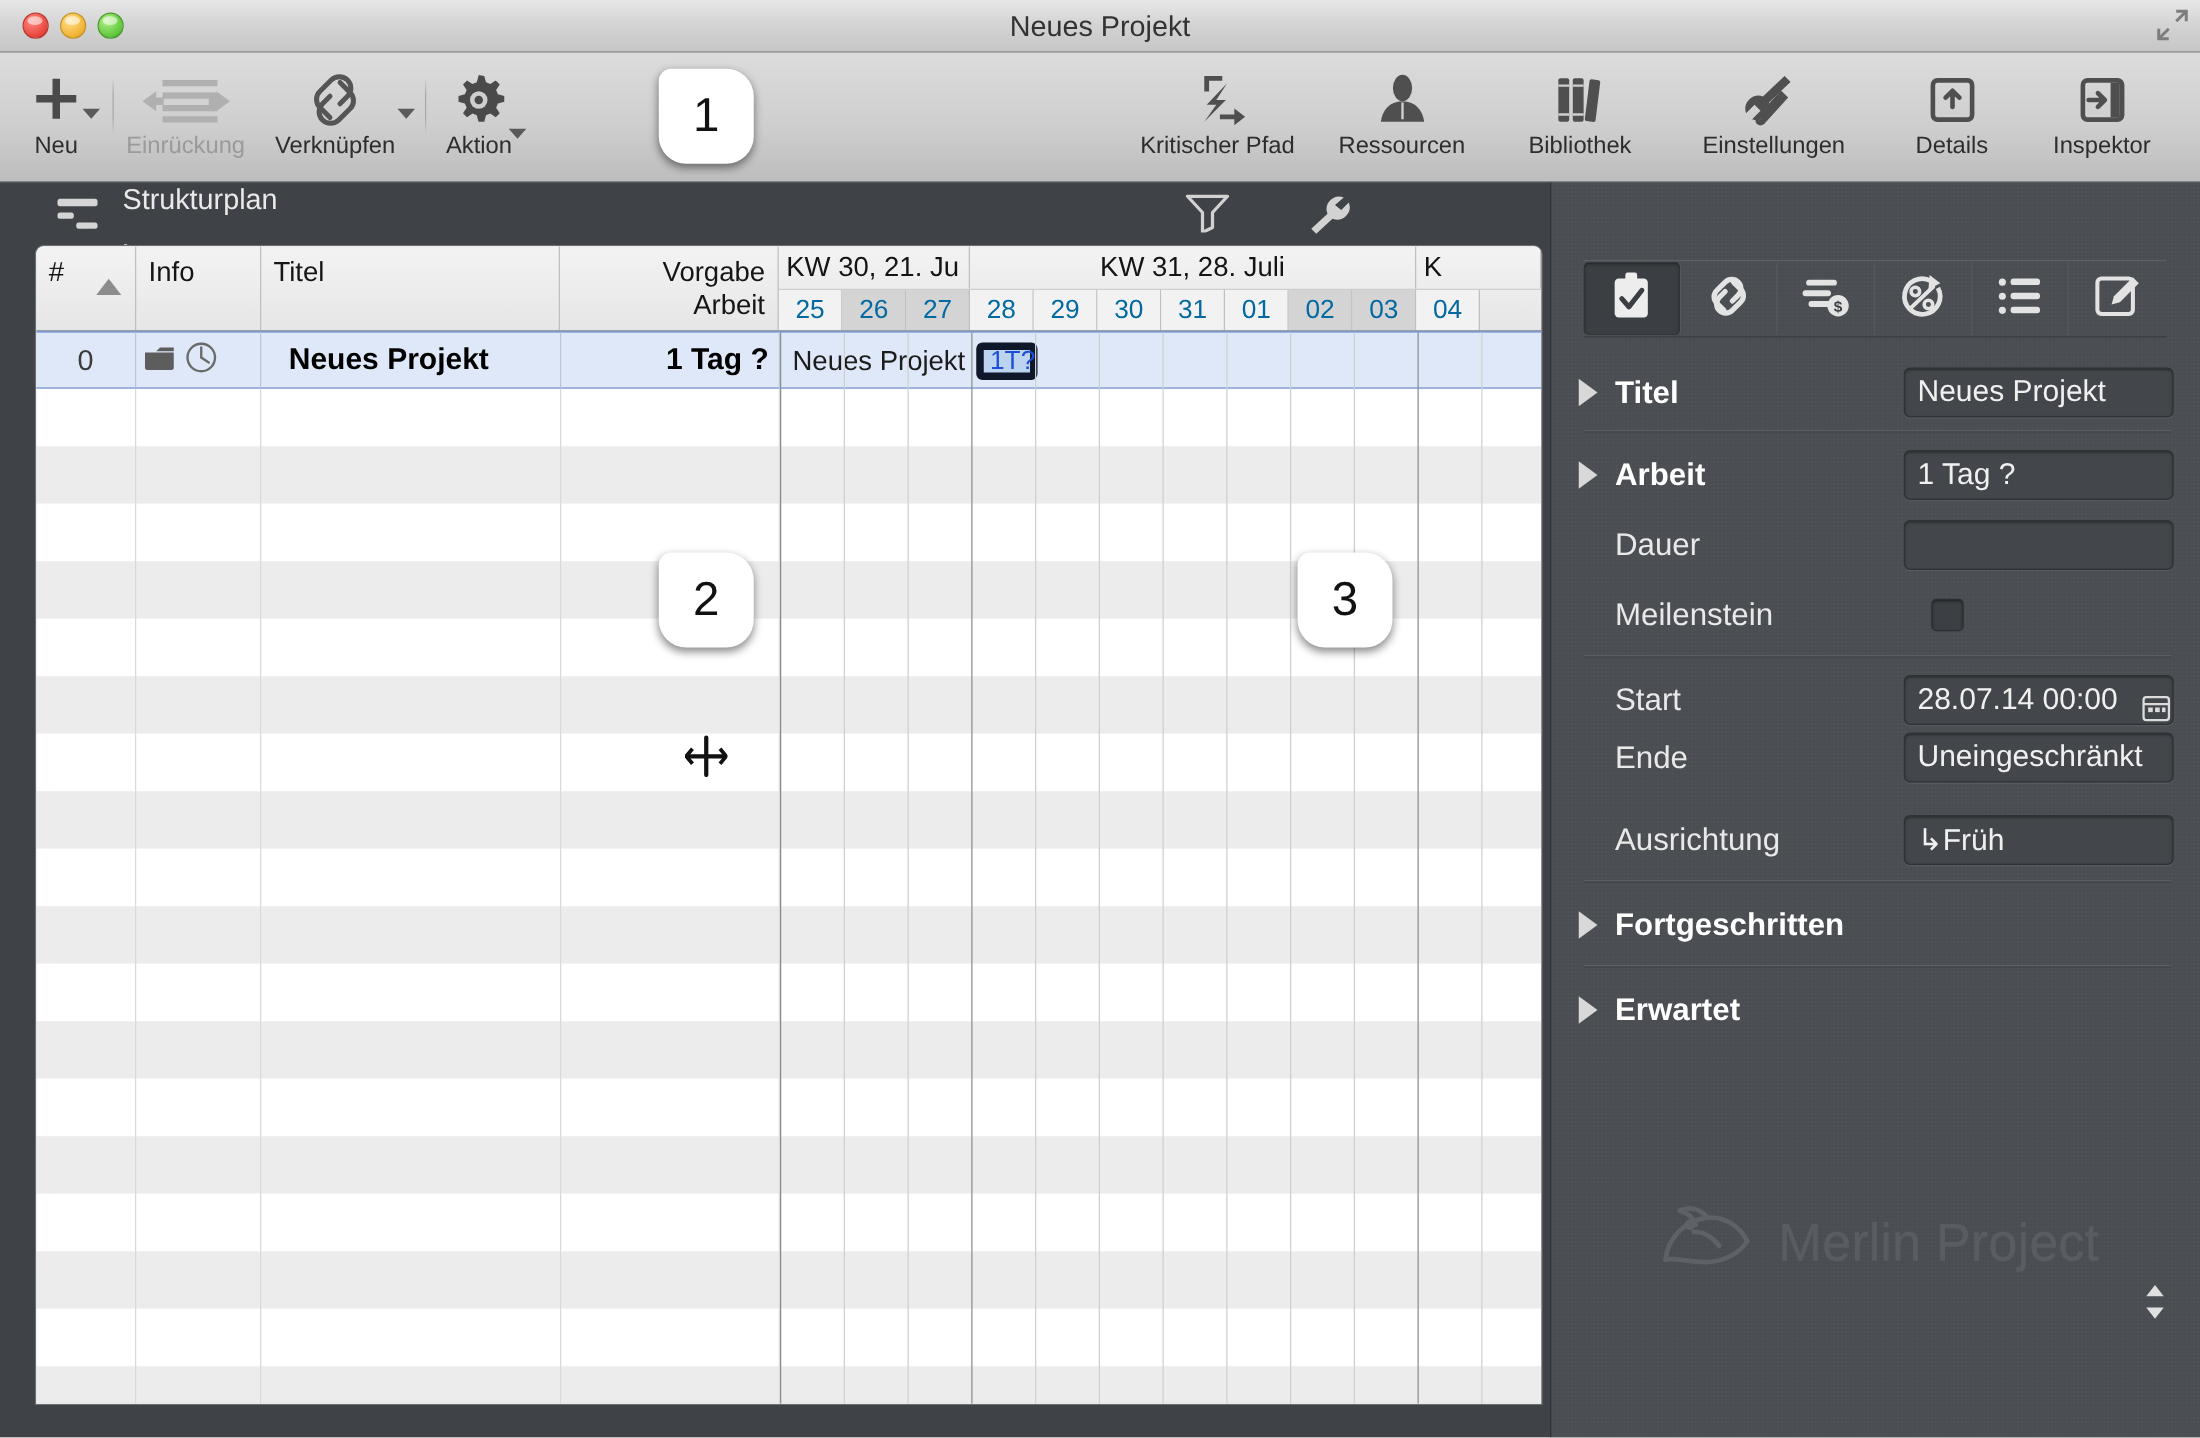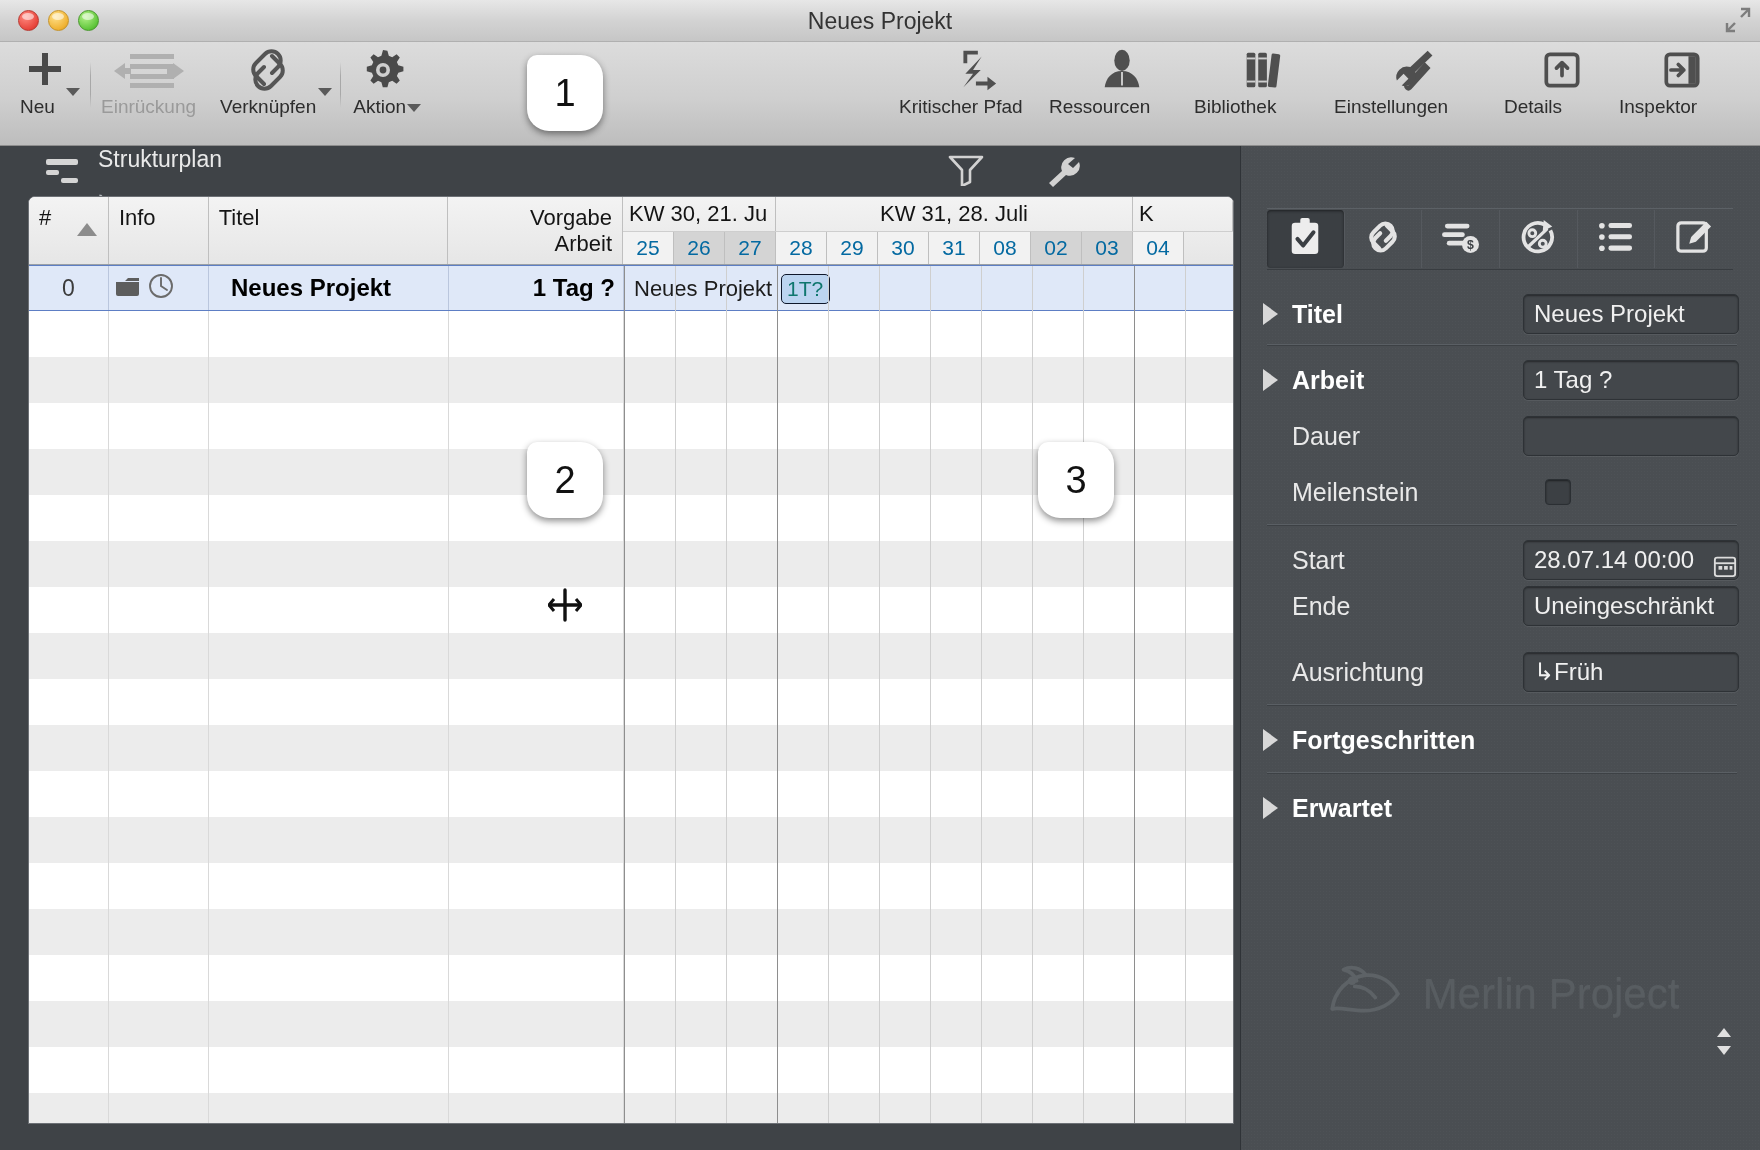--- a/index.html
+++ b/index.html
@@ -38,22 +38,22 @@
   .resize-corner { position:absolute; right:8px; top:6px; width:28px; height:28px; color:#8b8b8b; }
 
   
   .toolbar {
     position:absolute; left:0; top:42px; width:1760px; height:104px;
     background:linear-gradient(to bottom,#dcdcdc 0%, #cfcfcf 55%, #bdbdbd 100%);
     border-bottom:1px solid #8d8d8d;
   }
   .tbgroup { position:absolute; top:0; height:104px; display:flex; align-items:flex-start; }
   .tbitem {
-    display:flex; flex-direction:column; justify-content:flex-start;
-    min-width:60px; cursor:default;
+    display:flex; flex-direction:column; align-items:center; justify-content:flex-start;
+    padding-top:10px; min-width:60px; cursor:default;
   }
   .tbicon { height:56px; display:flex; align-items:center; justify-content:center; color:#555; }
   .tblabel { font-size:19px; color:#2d2d2d; margin-top:-2px; white-space:nowrap; }
   .tbitem.disabled .tblabel { color:#9a9a9a; }
   .tbitem.disabled .tbicon { color:#a7a7a7; }
   .tbsep { width:1px; height:46px; margin-top:20px;
            background:linear-gradient(to bottom, rgba(0,0,0,0) 0%, #a8a8a8 30%, #a8a8a8 70%, rgba(0,0,0,0) 100%); }
   .caret { display:inline-block; width:0;height:0;
            border-left:7px solid transparent;border-right:7px solid transparent;border-top:8px solid #5a5a5a; }
 
@@ -121,23 +121,23 @@
   .row0 .num  { width:80px; display:flex; align-items:center; justify-content:center;
                 font-size:23px; color:#3b3b3b; }
   .row0 .info { width:100px; display:flex; align-items:center; gap:7px; padding-left:6px; color:#4a4a4a;}
   .row0 .title{ width:240px; display:flex; align-items:center; padding-left:22px;
                 font-size:24px; font-weight:bold; color:#000; }
   .row0 .work { width:175px; display:flex; align-items:center; justify-content:flex-end;
                 padding-right:8px; font-size:24px; font-weight:bold; color:#000; }
   .row0 .gantt-label { position:absolute; left:10px; top:0; height:46px;
                 display:flex; align-items:center; font-size:22px; color:#1c1c1c; }
   .gbar { position:absolute; top:8px; height:30px; background:#bcd4f0;
-          border:1px solid #0f172a; border-radius:5px;
+          border:6px solid #0f172a; border-radius:5px;
           display:flex; align-items:center; padding-left:5px;
-          font-size:21px; color:#0f766e; }
+          font-size:21px; color:#1d4ed8; }
 
   .zrow { background:#ffffff; }
   .zrow.alt { background:#ececec; }
 
   
   .vline { position:absolute; top:0; bottom:0; width:1px; background:#cfcfcf; }
   .vline.strong { background:#8e8e8e; }
 
   .crosshair { position:absolute; width:34px; height:34px; color:#111; z-index:40; }
 
@@ -404,21 +404,21 @@
           <div class="wk" style="width:100px;justify-content:flex-start;padding-left:6px;">K</div>
         </div>
         <div class="days">
           <div class="day">25</div>
           <div class="day we">26</div>
           <div class="day we">27</div>
           <div class="day">28</div>
           <div class="day">29</div>
           <div class="day">30</div>
           <div class="day">31</div>
-          <div class="day">08</div>
+          <div class="day">01</div>
           <div class="day we">02</div>
           <div class="day we">03</div>
           <div class="day">04</div>
         </div>
       </div>
     </div>
 
     <div class="rows" id="rows">
 
       <div class="row row0">

